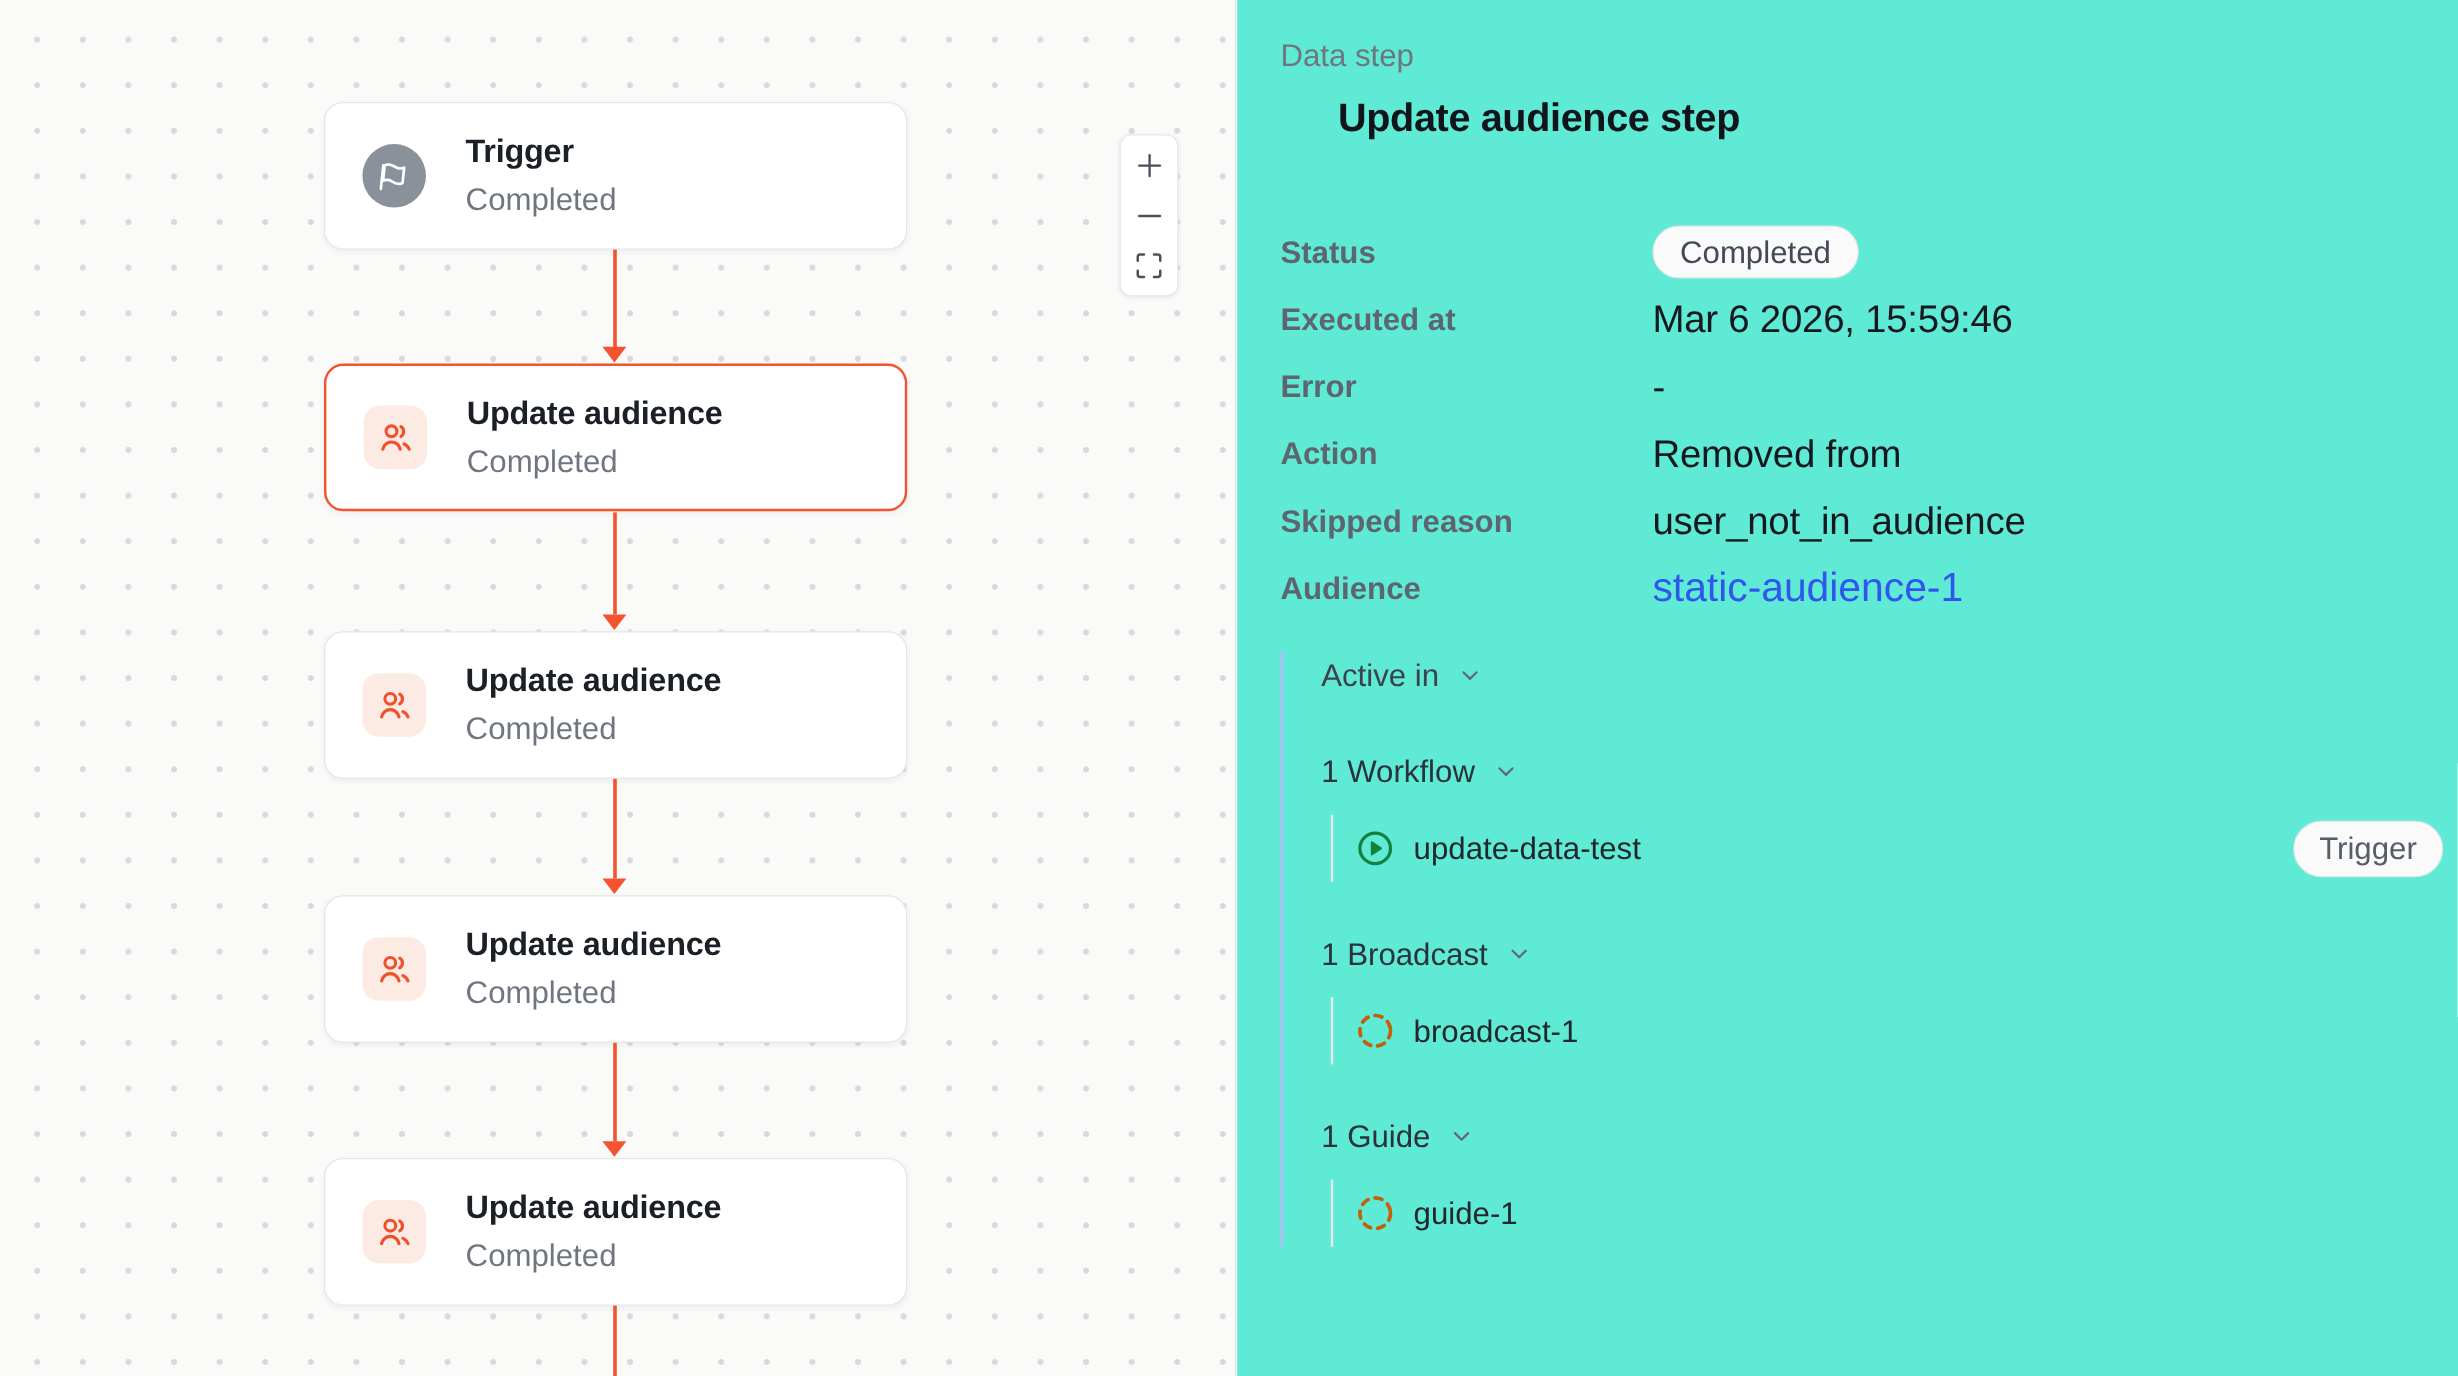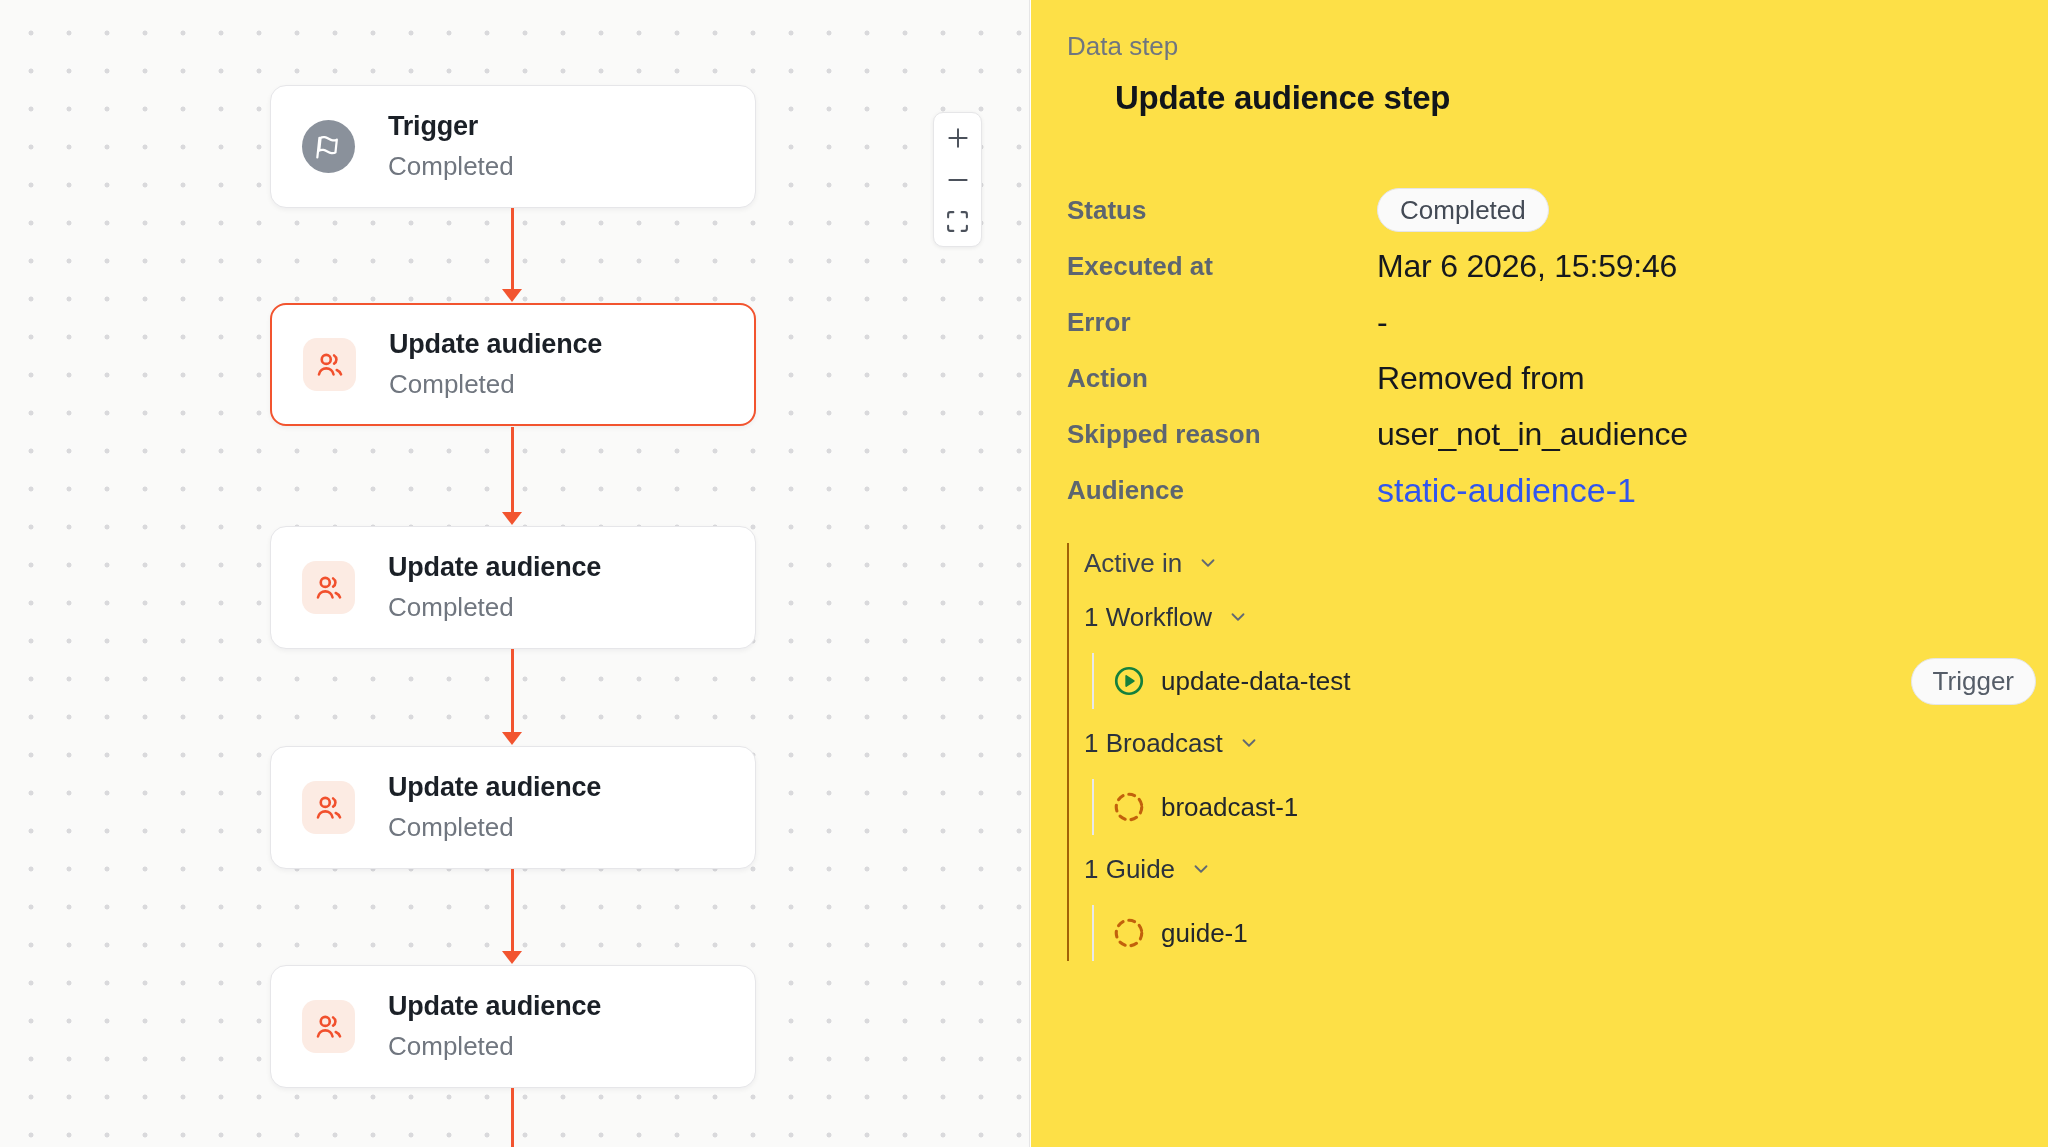--- a/index.html
+++ b/index.html
@@ -44,41 +44,41 @@
     background:#ffffff; border:1px solid #e6e6e8; border-radius:10px;
     box-shadow:0 1px 4px rgba(20,20,30,0.07);
     display:flex; flex-direction:column; align-items:center; justify-content:space-evenly;
   }
   .zoom-btn { width:34px; height:34px; display:flex; align-items:center; justify-content:center;
     cursor:pointer; background:none; border:none; }
 
   
   .panel {
     position:absolute; left:1031px; top:0; width:1017px; height:1147px;
-    background:#fde047; padding:31px 12px 0 36px;
+    background:#5eead4; padding:31px 12px 0 36px;
   }
   .kicker { font-size:26px; color:#6f7680; line-height:30px; }
   .panel-title { margin-top:18px; font-size:33px; font-weight:700; color:#11151b;
     letter-spacing:-0.3px; line-height:38px;margin-left:48px; }
 
   .fields { margin-top:65px; }
   .field-row { display:flex; align-items:center; height:56px; }
   .field-label { flex:0 0 310px; font-size:26px; color:#5d6570;font-weight:bold; }
   .field-value { font-size:32px; font-weight:400; color:#15181e; letter-spacing:-0.2px; }
   .badge {
     display:inline-flex; align-items:center; height:44px; padding:0 22px;
     background:#fafafa; border:1.5px solid #e5e5e8; border-radius:22px;
     font-size:26px; font-weight:400; color:#434a55;
   }
   .link { font-size:34px; font-weight:400; color:#3156ee; cursor:pointer; text-decoration:none; }
 
-  .active-block { margin-top:25px; border-left:2px solid #a16207; padding-left:15px; }
+  .active-block { margin-top:25px; border-left:2px solid #c4b5fd; padding-left:32px; }
   .section-head { display:inline-flex; align-items:center; gap:15px; height:40px; cursor:pointer; }
   .section-head .txt { font-size:26px; font-weight:400; color:#3c434e; }
-  .group-head { display:inline-flex; align-items:center; gap:15px; height:40px; margin-top:14px; cursor:pointer; }
+  .group-head { display:inline-flex; align-items:center; gap:15px; height:40px; margin-top:40px; cursor:pointer; }
   .group-head .txt { font-size:26px; font-weight:400; color:#2b323c; }
   .group-head { display:flex; }
   .item-row {
     margin-left:8px; margin-top:16px; height:56px;
     border-left:2px solid #e8e8ea; padding-left:18px;
     display:flex; align-items:center; gap:15px; cursor:pointer;
   }
   .item-name { font-size:26px; color:#22262d; }
   .pill-right {
     margin-left:auto; display:inline-flex; align-items:center; height:47px; padding:0 21px;

